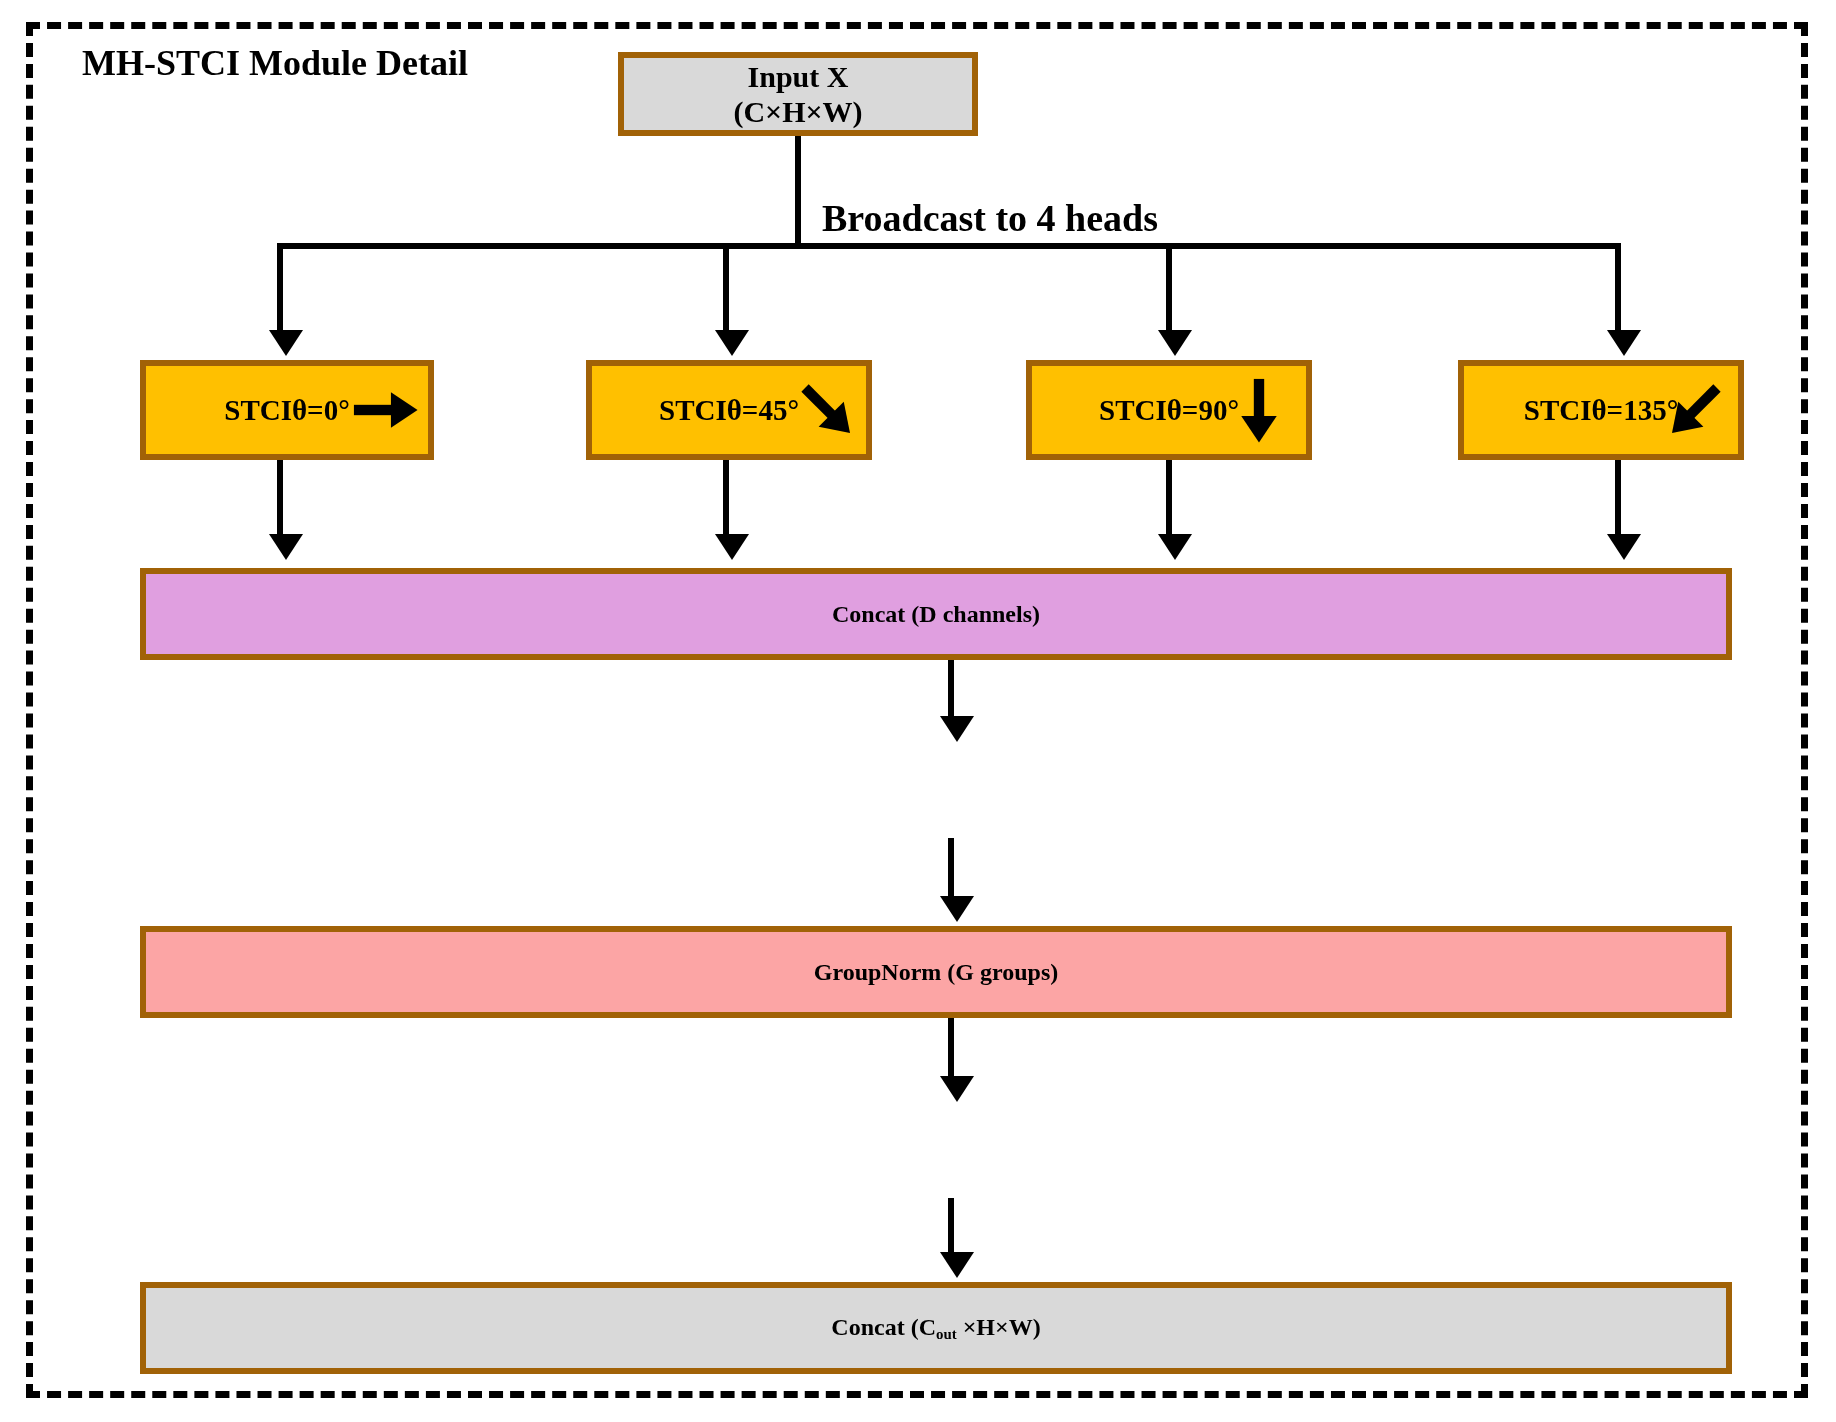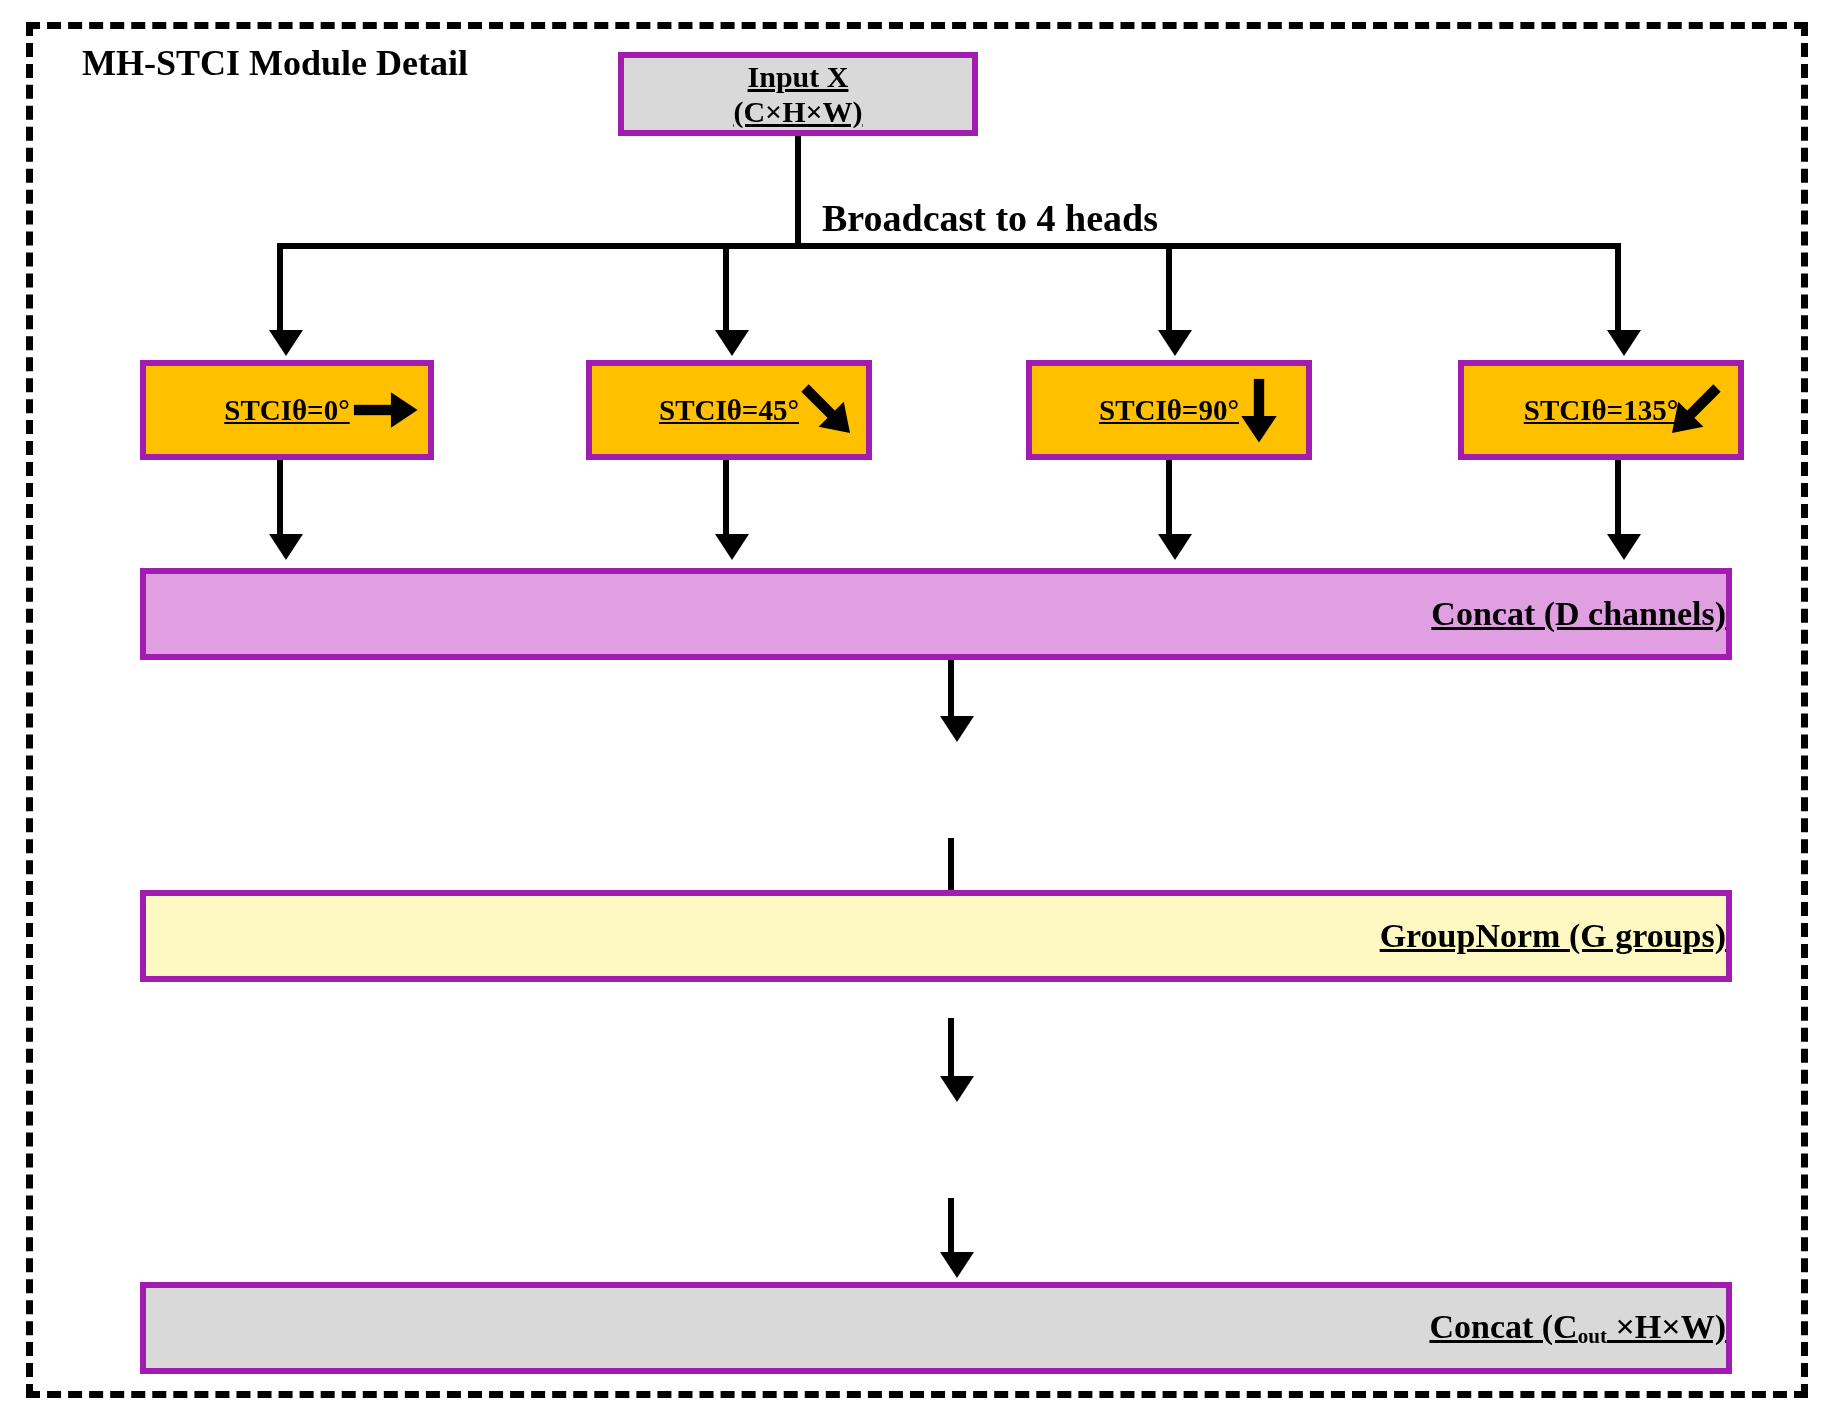--- a/index.html
+++ b/index.html
@@ -40,29 +40,28 @@
     font-weight: bold;
     color: #000000;
     letter-spacing: 0px;
     white-space: nowrap;
   }
 
   
   .node {
     position: absolute;
     box-sizing: border-box;
-    border: 6px solid #a21caf;
+    border: 6px solid #a16207;
     display: flex;
     align-items: center;
     justify-content: center;
     text-align: center;
     color: #000000;
     font-weight: bold;
     line-height: 1.18;
-    text-decoration: underline;
   }
 
   .node-input {
     left: 618px;
     top: 52px;
     width: 360px;
     height: 84px;
     background: #d9d9d9;
     font-size: 30px;
     flex-direction: column;
@@ -104,26 +103,25 @@
   }
   .stci-0   .dir-arrow { right: 6px;  }
   .stci-45  .dir-arrow { right: 2px;  }
   .stci-90  .dir-arrow { right: 10px; }
   .stci-135 .dir-arrow { right: 6px;  }
 
   .bar {
     left: 140px;
     width: 1592px;
     height: 92px;
-    font-size: 34px;
-    justify-content: flex-end;
+    font-size: 24px;
   }
   .bar-concat    { top: 568px;  background: #e09fe0; }
   .bar-ais       { top: 746px;  background: #e27070; }
-  .bar-groupnorm { top: 890px;  background: #fef9c3; }
+  .bar-groupnorm { top: 926px;  background: #fca5a5; }
   .bar-conv      { top: 1106px; background: #82c7e8; }
   .bar-output    { top: 1282px; background: #d9d9d9; }
 
   .bar .txt { white-space: nowrap; }
   .italic-conv { font-style: italic; font-weight: bold; }
   sub {
     font-size: 0.62em;
     vertical-align: -0.25em;
     font-weight: bold;
   }

